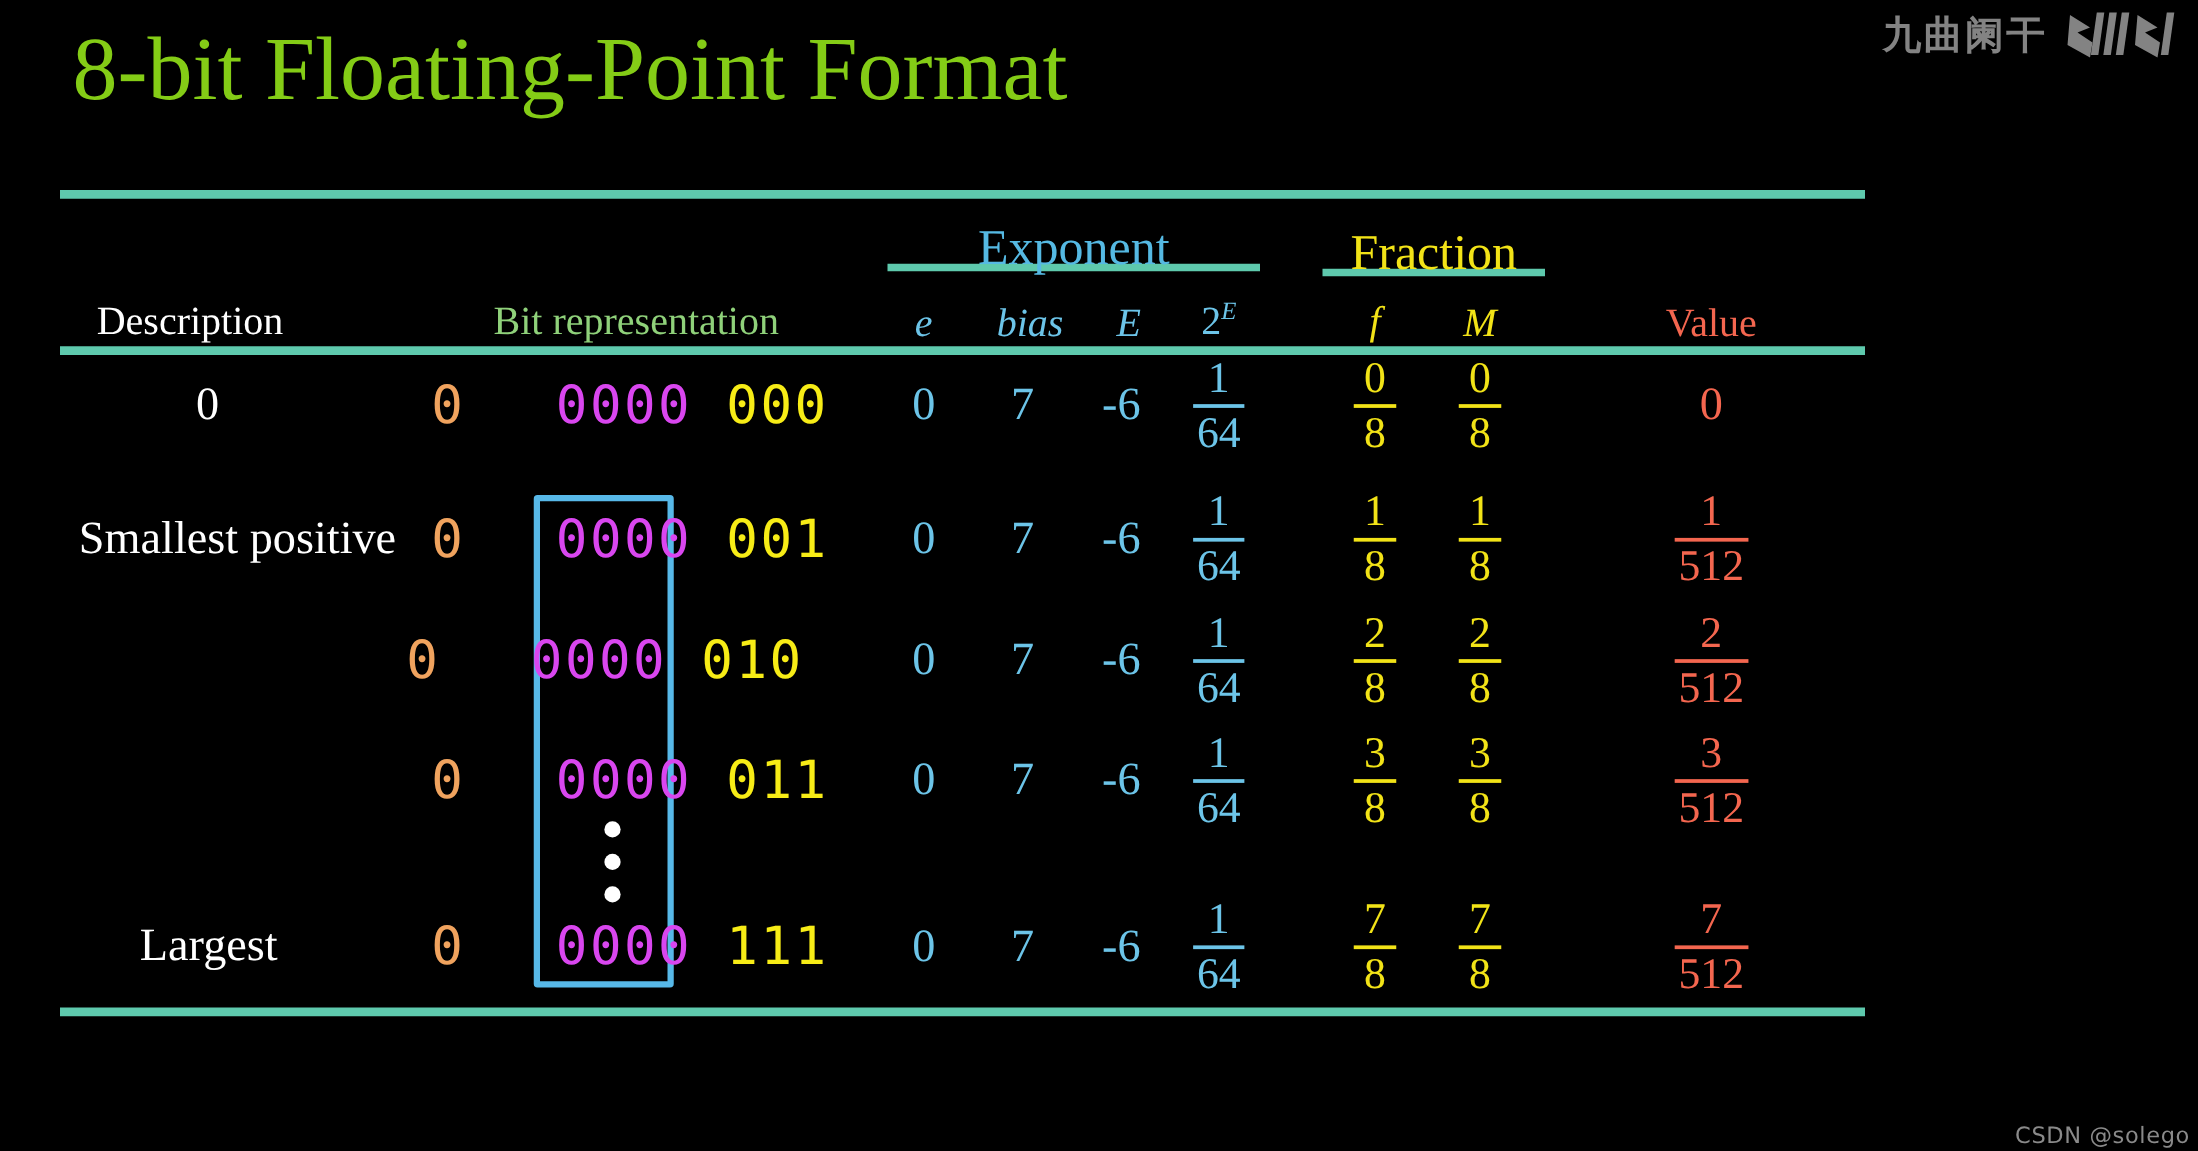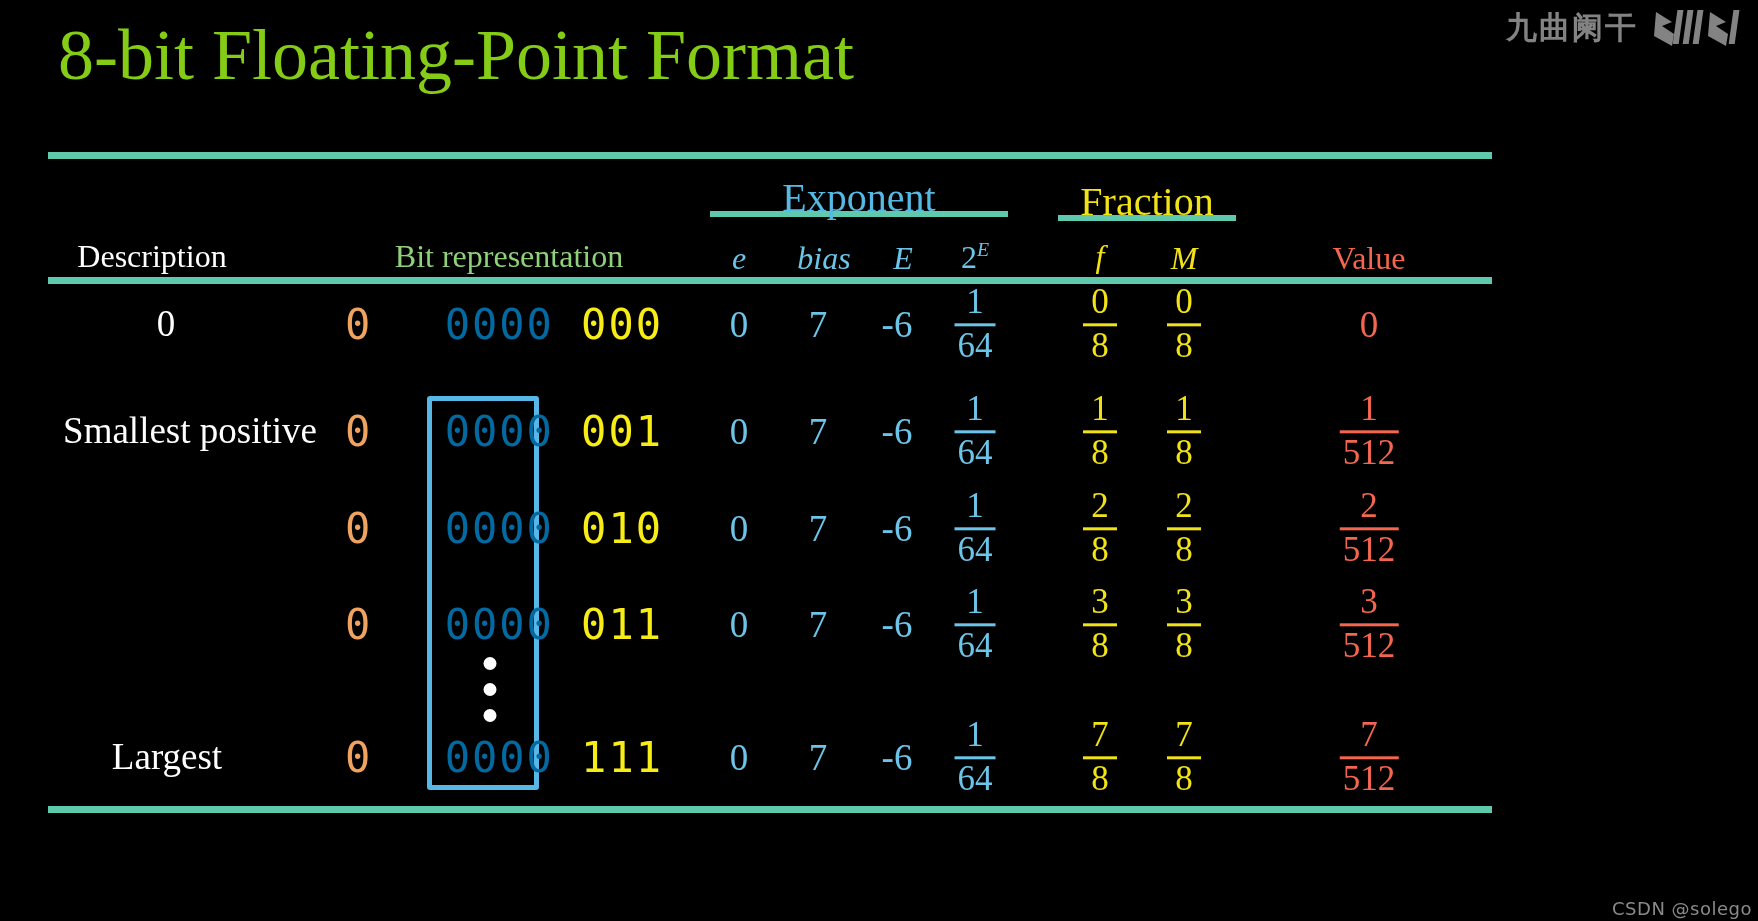--- a/index.html
+++ b/index.html
@@ -112,21 +112,21 @@
   
   .bits {
     position: absolute;
     font-family: "DejaVu Sans Mono", "Liberation Mono", monospace;
     font-size: 42px;
     letter-spacing: 2px;
     transform: translate(-50%, -50%);
     white-space: pre;
   }
   .bits .sign { color: #f0a35e; }
-  .bits .exp  { color: #0369a1; margin-left: 45px; }
+  .bits .exp  { color: #d946ef; margin-left: 45px; }
   .bits .frac { color: #f7ec16; }
 
   
   .num {
     position: absolute;
     font-size: 37px;
     transform: translate(-50%, -50%);
     white-space: nowrap;
   }
   .blue { color: #6cc4e8; }
@@ -269,21 +269,21 @@
     <span class="numer">1</span>
     <span class="bar"></span>
     <span class="denom">8</span>
   </div>
 <div class="frac-cell red" style="left:1369px; top:431px;">
     <span class="numer">1</span>
     <span class="bar"></span>
     <span class="denom">512</span>
   </div>
 
-<div class="bits" style="left:504px; top:528px;"><span class="sign">0</span> <span class="exp">0000</span> <span class="frac">010</span></div>
+<div class="bits" style="left:484px; top:528px;"><span class="sign">0</span> <span class="exp">0000</span> <span class="frac">010</span></div>
 <div class="num blue" style="left:739px; top:528px;">0</div>
 <div class="num blue" style="left:818px; top:528px;">7</div>
 <div class="num blue" style="left:897px; top:528px;">-6</div>
 <div class="frac-cell blue" style="left:975px; top:528px;">
     <span class="numer">1</span>
     <span class="bar"></span>
     <span class="denom">64</span>
   </div>
 <div class="frac-cell yellow" style="left:1100px; top:528px;">
     <span class="numer">2</span>

